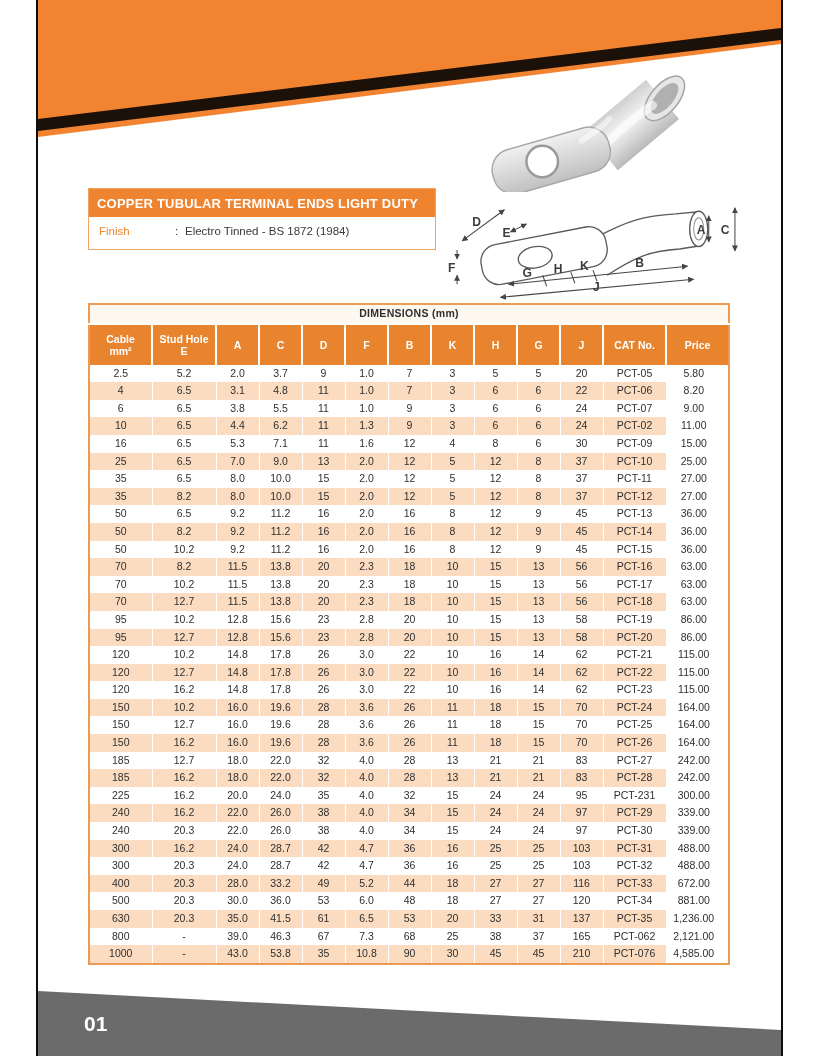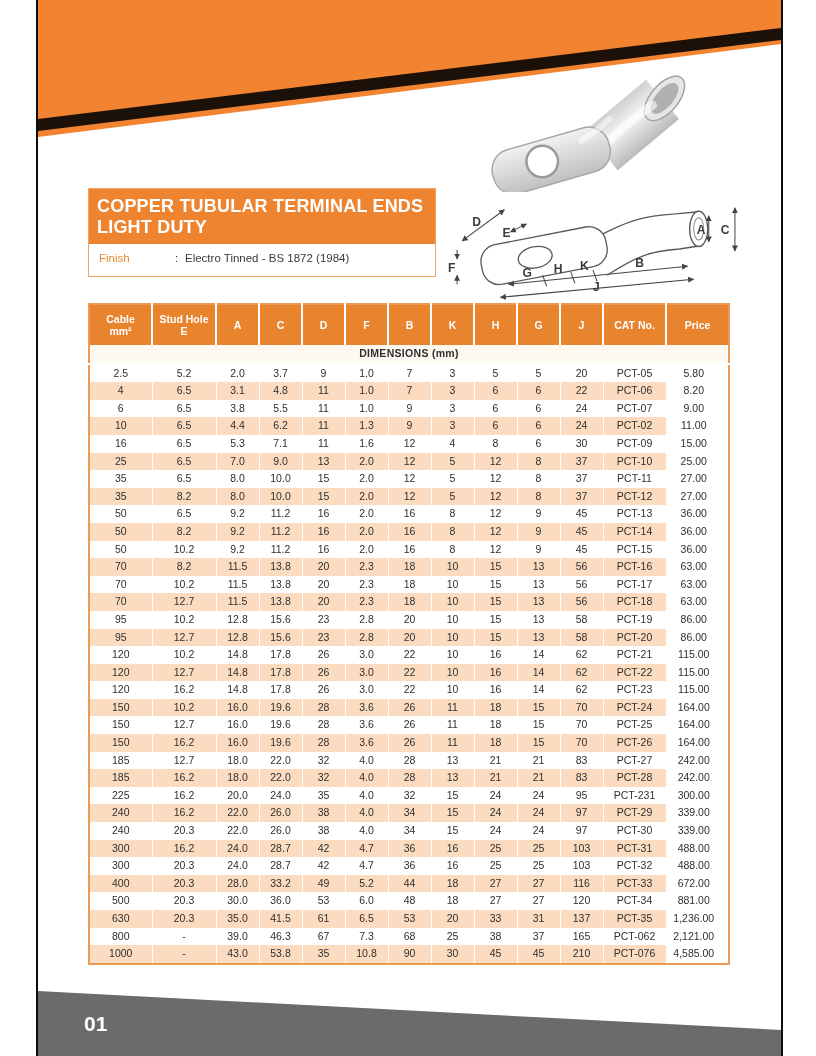--- a/index.html
+++ b/index.html
@@ -16,21 +16,21 @@
   .band-orange{position:absolute;inset:0;background:#F28330;
     clip-path:polygon(0 0,100% 0,100% 44px,0 137px);}
   .band-black{position:absolute;inset:0;background:#1c1109;
     clip-path:polygon(0 119px,100% 28px,100% 40px,0 131px);}
 
   
   .photo{position:absolute;left:487px;top:60px;width:212px;height:132px;}
 
   
   .info-box{position:absolute;left:88px;top:188px;width:348px;border:1.5px solid #EDA566;background:#fff;box-sizing:border-box;}
-  .info-banner{background:#EE8430;color:#fff;font-weight:bold;font-size:18px;letter-spacing:.2px;
+  .info-banner{background:#EE8430;color:#fff;font-weight:bold;font-size:13px;letter-spacing:.2px;
     padding:7px 8px 6px 8px;}
   .info-specs{padding:7px 10px 9px 10px;font-size:11.5px;line-height:15.5px;color:#3a3a3a;}
   .spec-row{white-space:nowrap;}
   .spec-label{display:inline-block;width:76px;color:#E8872E;}
   .spec-colon{display:inline-block;width:10px;color:#3a3a3a;}
   .spec-value{color:#3a3a3a;}
 
   
   .diagram{position:absolute;left:446px;top:190px;width:298px;height:112px;}
   .dim-label{font-weight:bold;font-size:12px;fill:#3c3c3c;font-family:"Liberation Sans",sans-serif;}
@@ -154,39 +154,39 @@
           <col style="width:43px">
           <col style="width:43px">
         <col style="width:43px">
           <col style="width:43px">
           <col style="width:43px">
         <col style="width:63px">
           <col style="width:63px">
       </colgroup>
       <thead>
         <tr>
+          <td class="dims-title" colspan="13">DIMENSIONS (mm)</td>
+        </tr>
+        <tr>
             <th>Cable
 mm²</th>
             <th>Stud Hole
 E</th>
             <th>A</th>
             <th>C</th>
             <th>D</th>
             <th>F</th>
             <th>B</th>
             <th>K</th>
             <th>H</th>
             <th>G</th>
             <th>J</th>
             <th>CAT No.</th>
             <th>Price</th>
           </tr>
-        <tr>
-          <td class="dims-title" colspan="13">DIMENSIONS (mm)</td>
-        </tr>
       </thead>
       <tbody>
           <tr>
             <td>2.5</td>
             <td>5.2</td>
             <td>2.0</td>
             <td>3.7</td>
             <td>9</td>
             <td>1.0</td>
             <td>7</td>

